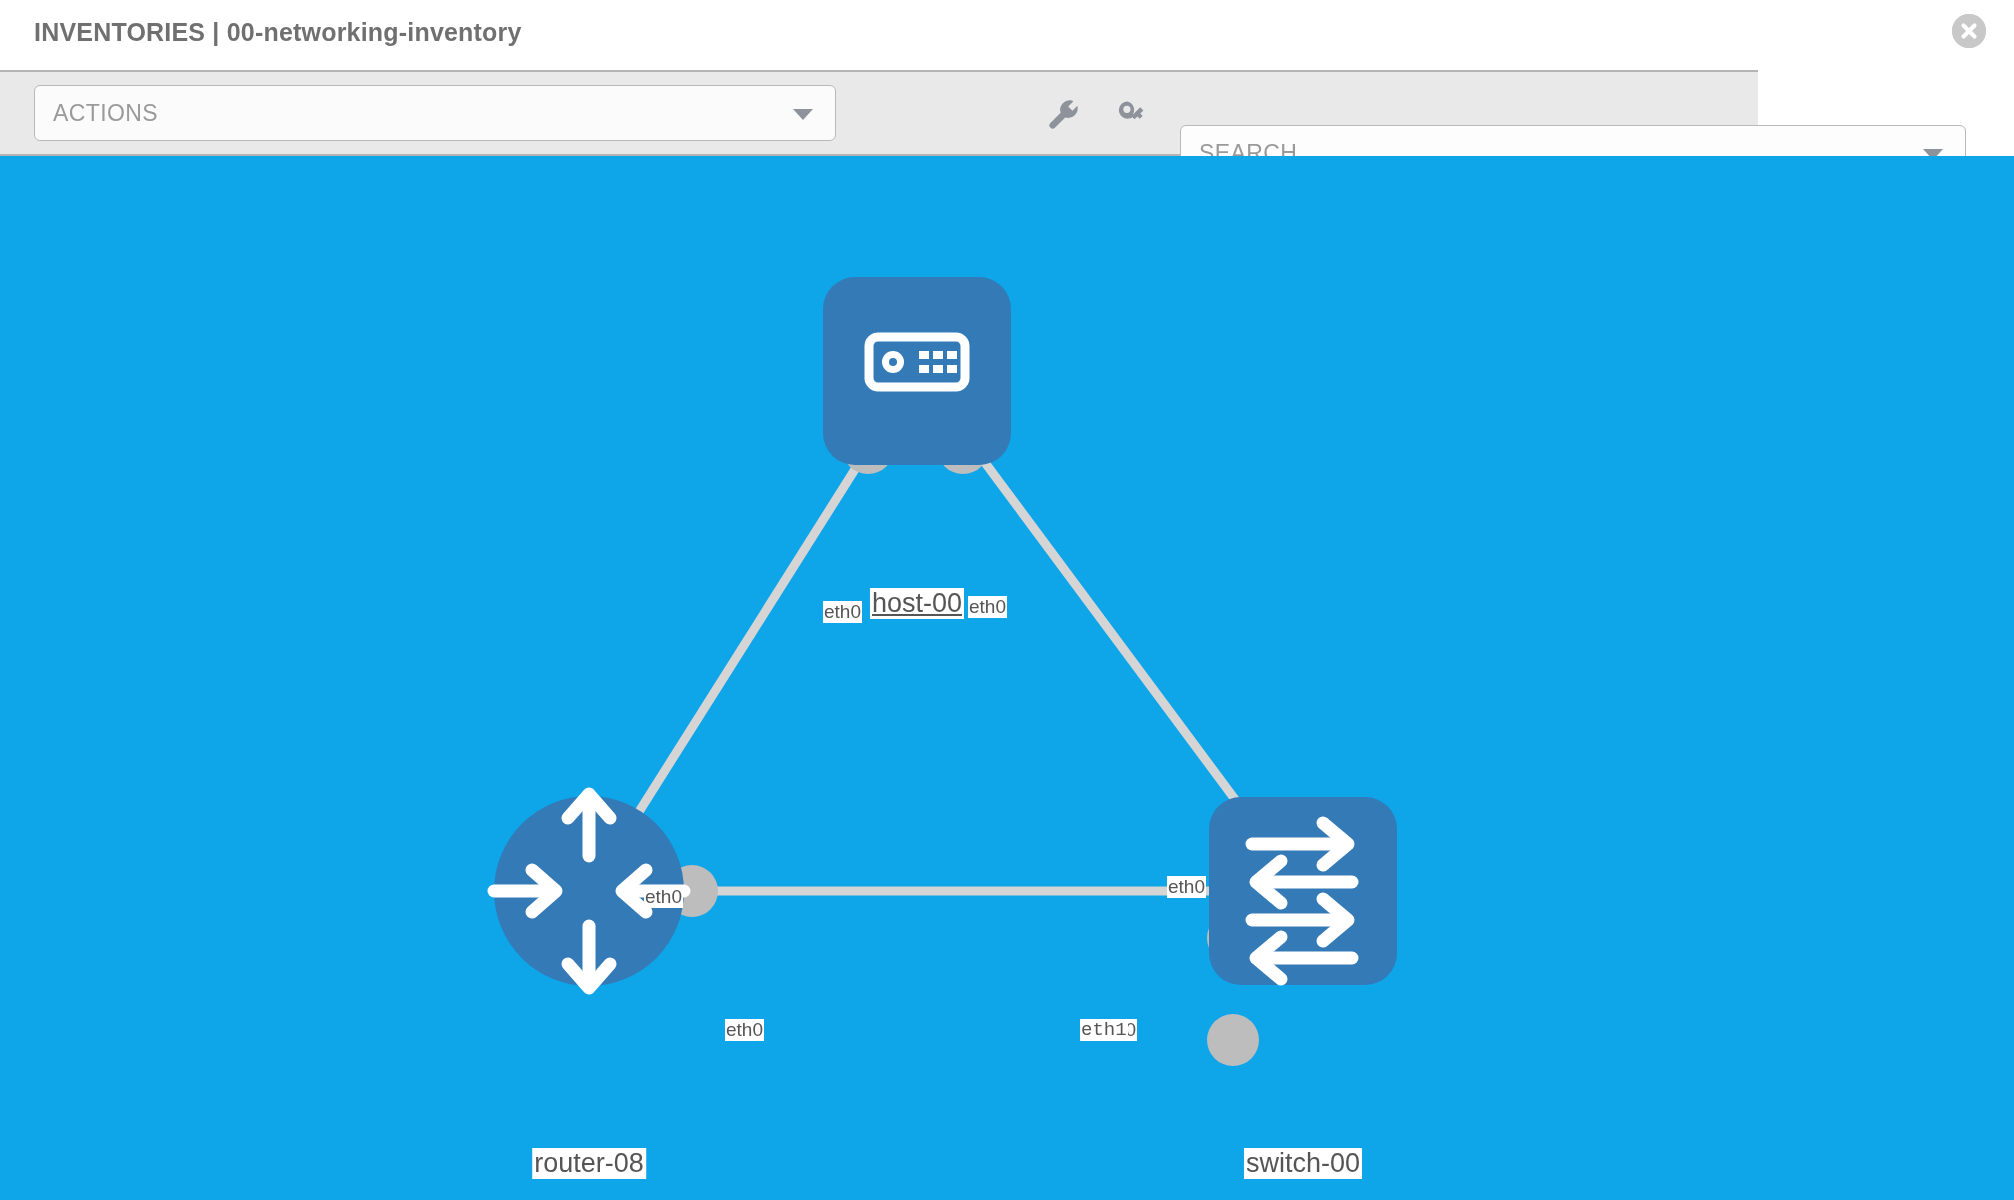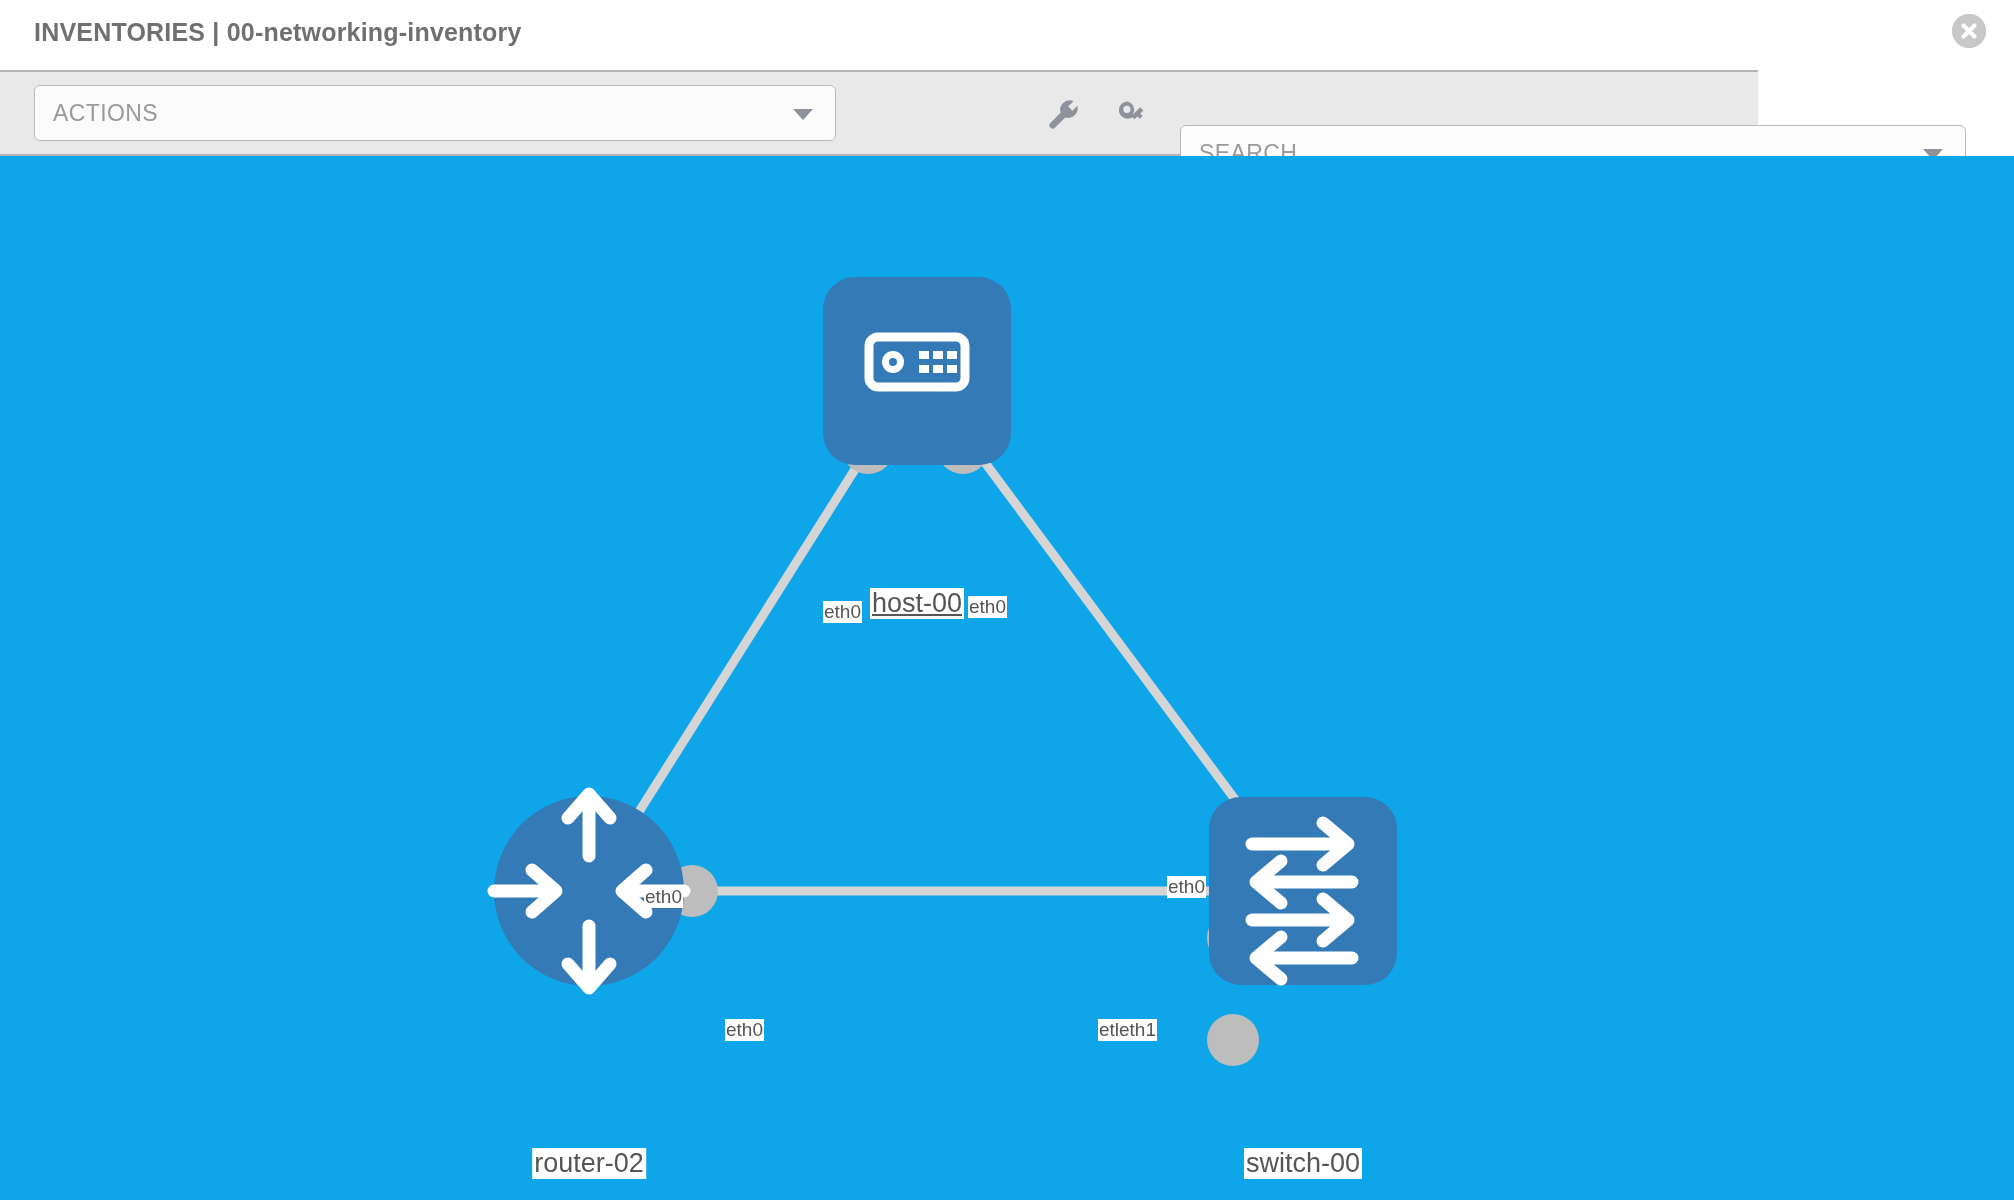--- a/index.html
+++ b/index.html
@@ -267,19 +267,19 @@
     </g>
   </svg>
 
   <div class="port-label" style="left:823px; top:445px;">eth0</div>
   <div class="port-label" style="left:968px; top:440px;">eth0</div>
   <div class="port-label" style="left:644px; top:730px;">eth0</div>
   <div class="port-label" style="left:1167px; top:720px;">eth0</div>
   <div class="port-label" style="left:725px; top:863px;">eth0</div>
 
   <div class="port-label" style="left:1098px; top:863px;">eth0</div>
-  <div class="port-label" style="left:1118px; top:863px;">eth1</div>
+  <div class="port-label" style="left:1080px; top:863px;font-family:Liberation Mono, monospace;">eth1</div>
 
   <div class="node-label" style="left:917px; top:432px;text-decoration:underline;">host-00</div>
-  <div class="node-label" style="left:589px; top:992px;">router-02</div>
+  <div class="node-label" style="left:589px; top:992px;">router-08</div>
   <div class="node-label" style="left:1303px; top:992px;">switch-00</div>
 
 </div>
 
 </body></html>

